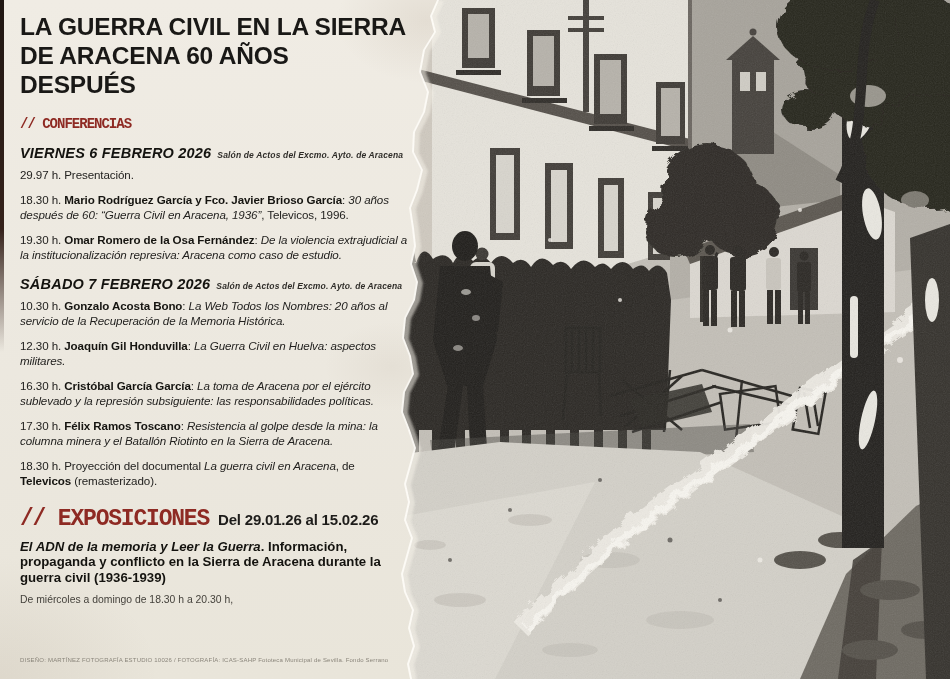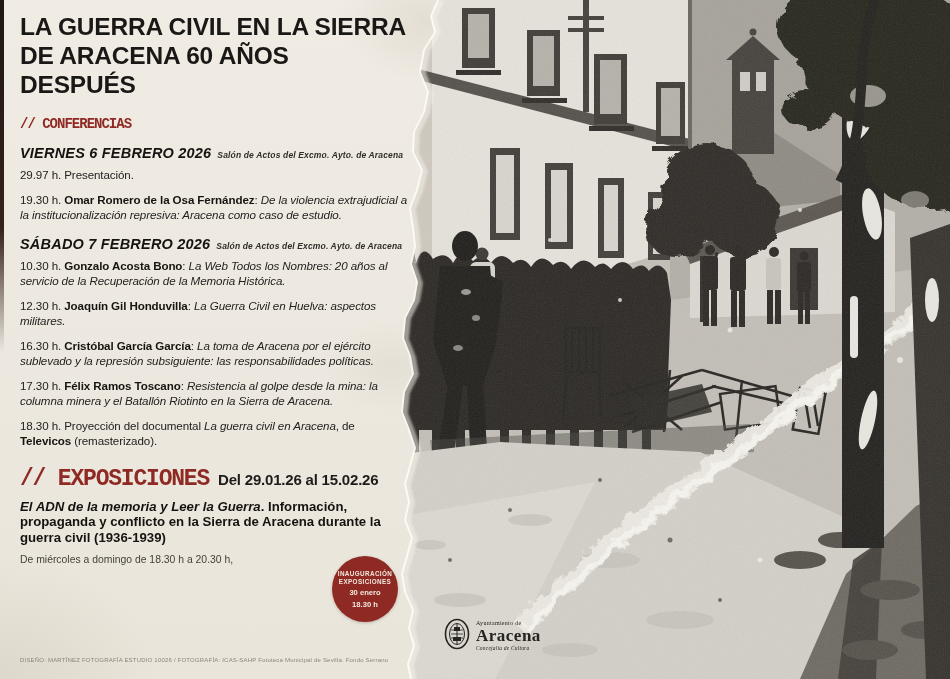--- a/index.html
+++ b/index.html
@@ -298,20 +298,21 @@
         <h1 class="title"><span>LA GUERRA CIVIL EN LA SIERRA</span><br><span>DE ARACENA 60 AÑOS DESPUÉS</span></h1>
 
         <h2 class="sec">
           <span class="mono"><span>//</span> <span>CONFERENCIAS</span></span>
         </h2>
 
         <h3 class="day"><span>VIERNES 6 FEBRERO 2026</span><small>Salón de Actos del Excmo. Ayto. de Aracena</small></h3>
 
         <p class="item"><span>29.97 h. </span><span>Presentación.</span></p>
 
+        <p class="item"><span>18.30 h. </span><b>Mario Rodríguez García y Fco. Javier Brioso García</b><span>: </span><i>30 años después de 60: “Guerra Civil en Aracena, 1936”</i><span>, Televicos, 1996.</span></p>
 
         <p class="item"><span>19.30 h. </span><b>Omar Romero de la Osa Fernández</b><span>: </span><i>De la violencia extrajudicial a la institucionalización represiva: Aracena como caso de estudio.</i></p>
 
         <h3 class="day"><span>SÁBADO 7 FEBRERO 2026</span><small>Salón de Actos del Excmo. Ayto. de Aracena</small></h3>
 
         <p class="item"><span>10.30 h. </span><b>Gonzalo Acosta Bono</b><span>: </span><i>La Web Todos los Nombres: 20 años al servicio de la Recuperación de la Memoria Histórica.</i></p>
 
 
         <p class="item"><span>12.30 h. </span><b>Joaquín Gil Honduvilla</b><span>: </span><i>La Guerra Civil en Huelva: aspectos militares.</i></p>
 
@@ -329,40 +330,17 @@
         <p class="expo-sub"><i>El ADN de la memoria y Leer la Guerra</i><span>. Información, propaganda y conflicto en la Sierra de Aracena durante la guerra civil (1936-1939)</span></p>
 
         <p class="hours">De miércoles a domingo de 18.30 h a 20.30 h,</p>
 
       </div>
     </div>
   </div>
 
   <div class="credits">DISEÑO: MARTÍNEZ FOTOGRAFÍA ESTUDIO 10026 / FOTOGRAFÍA: ICAS-SAHP Fototeca Municipal de Sevilla. Fondo Serrano</div>
 
-  <div class="badge">
-    <div class="b1">INAUGURACIÓN</div>
-    <div class="b1">EXPOSICIONES</div>
-    <div class="b2">30 enero</div>
-    <div class="b2">18.30 h</div>
-  </div>
 
   <div class="edge-strip"></div>
 
-  <div class="logo">
-    <span>
-      <svg width="26" height="32" viewBox="0 0 26 32">
-        <ellipse cx="13" cy="16" rx="11.5" ry="14.5" fill="none" stroke="#26241f" stroke-width="1.6"></ellipse>
-        <ellipse cx="13" cy="16" rx="7.5" ry="10.5" fill="none" stroke="#26241f" stroke-width="1"></ellipse>
-        <line x1="13" y1="6" x2="13" y2="26" stroke="#26241f" stroke-width="1"></line>
-        <path d="M7,12 h12 M7,16 h12 M7,20 h12" stroke="#26241f" stroke-width="0.8"></path>
-        <rect x="10" y="9" width="6" height="4" fill="#26241f"></rect>
-        <rect x="9" y="19" width="8" height="4" fill="#26241f"></rect>
-      </svg>
-    </span>
-    <span class="logo-text">
-      <span class="logo-top">Ayuntamiento de</span>
-      <span class="logo-name">Aracena</span>
-      <span class="logo-sub">Concejalía de Cultura</span>
-    </span>
-  </div>
 
 </div>
 
 </body></html>

